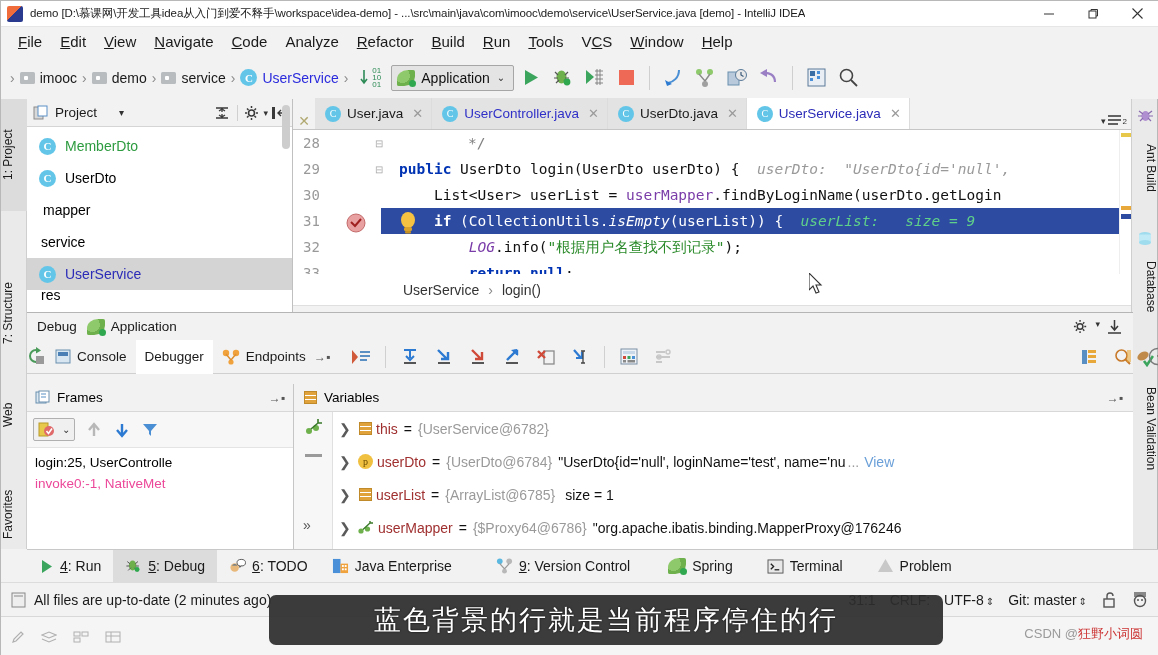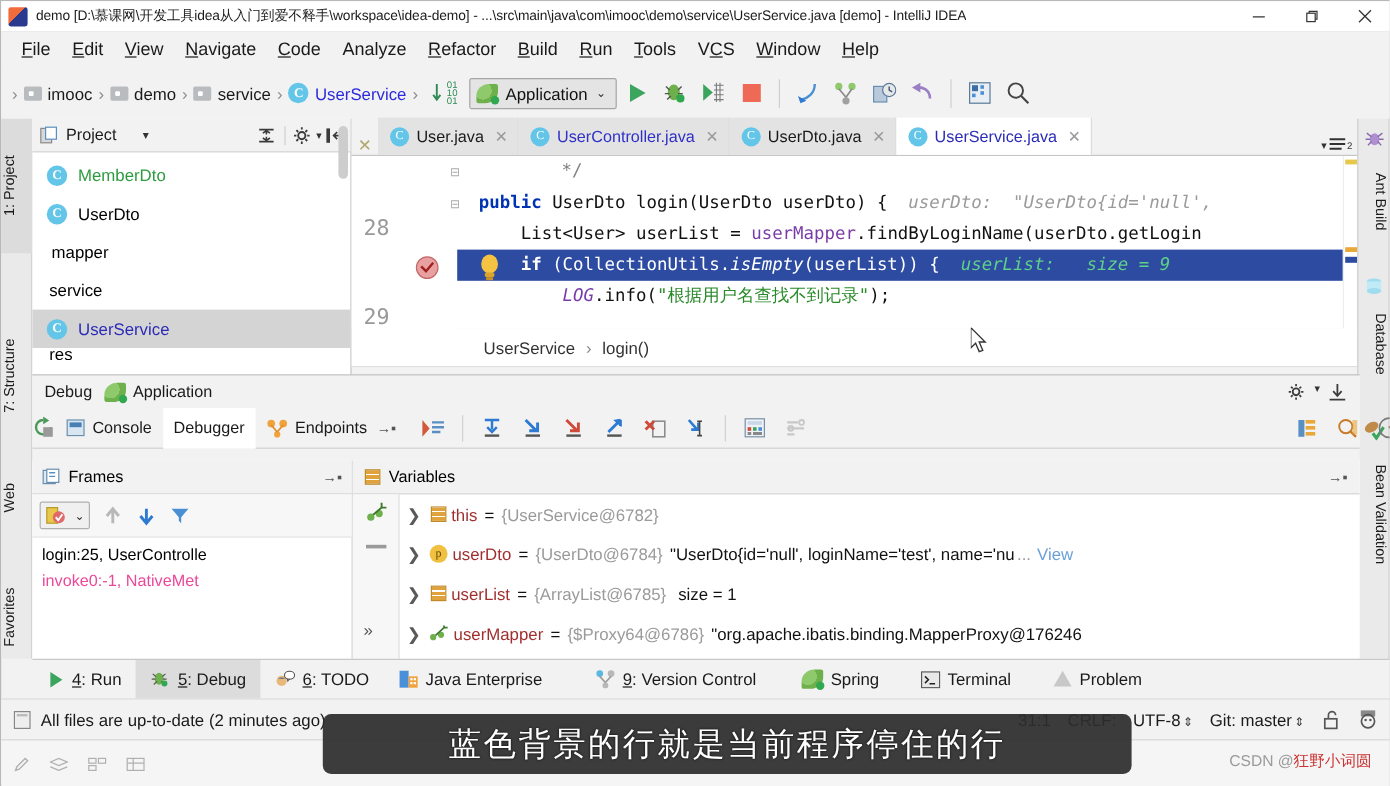--- a/index.html
+++ b/index.html
@@ -145,24 +145,23 @@
 
   .editor {
     position:absolute; left:292px; top:129px; width: 840px; height: 144px;
     background:#fff; overflow:hidden;
   }
   .gutter {
     position:absolute; left:0; top:0; width: 88px; height: 144px;
     background:#fff; border-right:0;
   }
   .ln {
-    height: 26px; line-height: 26px; font-size: 18px; color:#999;
+    height: 26px; line-height: 26px; font-size: 14px; color:#999;
     text-align: left; padding-left: 10px;
     font-family: "DejaVu Sans Mono", monospace;
-    margin-top: 48px;
   }
   .codearea {
     position:absolute; left:88px; top:0; right:0; bottom:0;
   }
   .cline {
     height: 26px; line-height: 26px; white-space: pre; font-size: 14.5px;
     font-family: "DejaVu Sans Mono", monospace; color: #111; padding-left: 10px;
   }
   .cline.cur { background:#2d4ba0; color:#fff; }
   .kw { color:#0033b3; font-weight:bold; }
@@ -586,20 +585,21 @@
       <rect x="10" y="19" width="8" height="4" rx="1.5" fill="#d9a32c"></rect>
       <rect x="11" y="23" width="6" height="2.5" rx="1" fill="#c89222"></rect>
     </svg>
 
     <div class="codearea">
       <div class="cline" style="padding-left:52px;"><span class="cmt">    */</span></div>
       <div class="cline" style="padding-left:18px;"><span class="kw">public</span> UserDto <span style="color:#111;">login</span>(UserDto userDto) {  <span class="hint">userDto:  "UserDto{id='null',</span></div>
       <div class="cline" style="padding-left:18px;">    List&lt;User&gt; userList = <span class="fld">userMapper</span>.findByLoginName(userDto.getLogin</div>
       <div class="cline cur" style="padding-left:18px;">    <span class="kw-w">if</span> (CollectionUtils.<span class="italic">isEmpty</span>(userList)) {  <span class="hint-g">userList:   size = 9</span></div>
       <div class="cline" style="padding-left:18px;">        <span class="fld italic">LOG</span>.info(<span class="str">"根据用户名查找不到记录"</span>);</div>
+      <div class="cline" style="padding-left:18px;">        <span class="kw">return</span> <span class="kw">null</span>;</div>
     </div>
 
     <div class="marker-strip">
       <div class="mk" style="top:3px;background:#e8c84a;"></div>
       <div class="mk" style="top:76px;background:#e8a83a;"></div>
       <div class="mk" style="top:84px;background:#2d4ba0;height:5px;"></div>
     </div>
   </div>
 
   <div class="breadcrumbs-editor">

